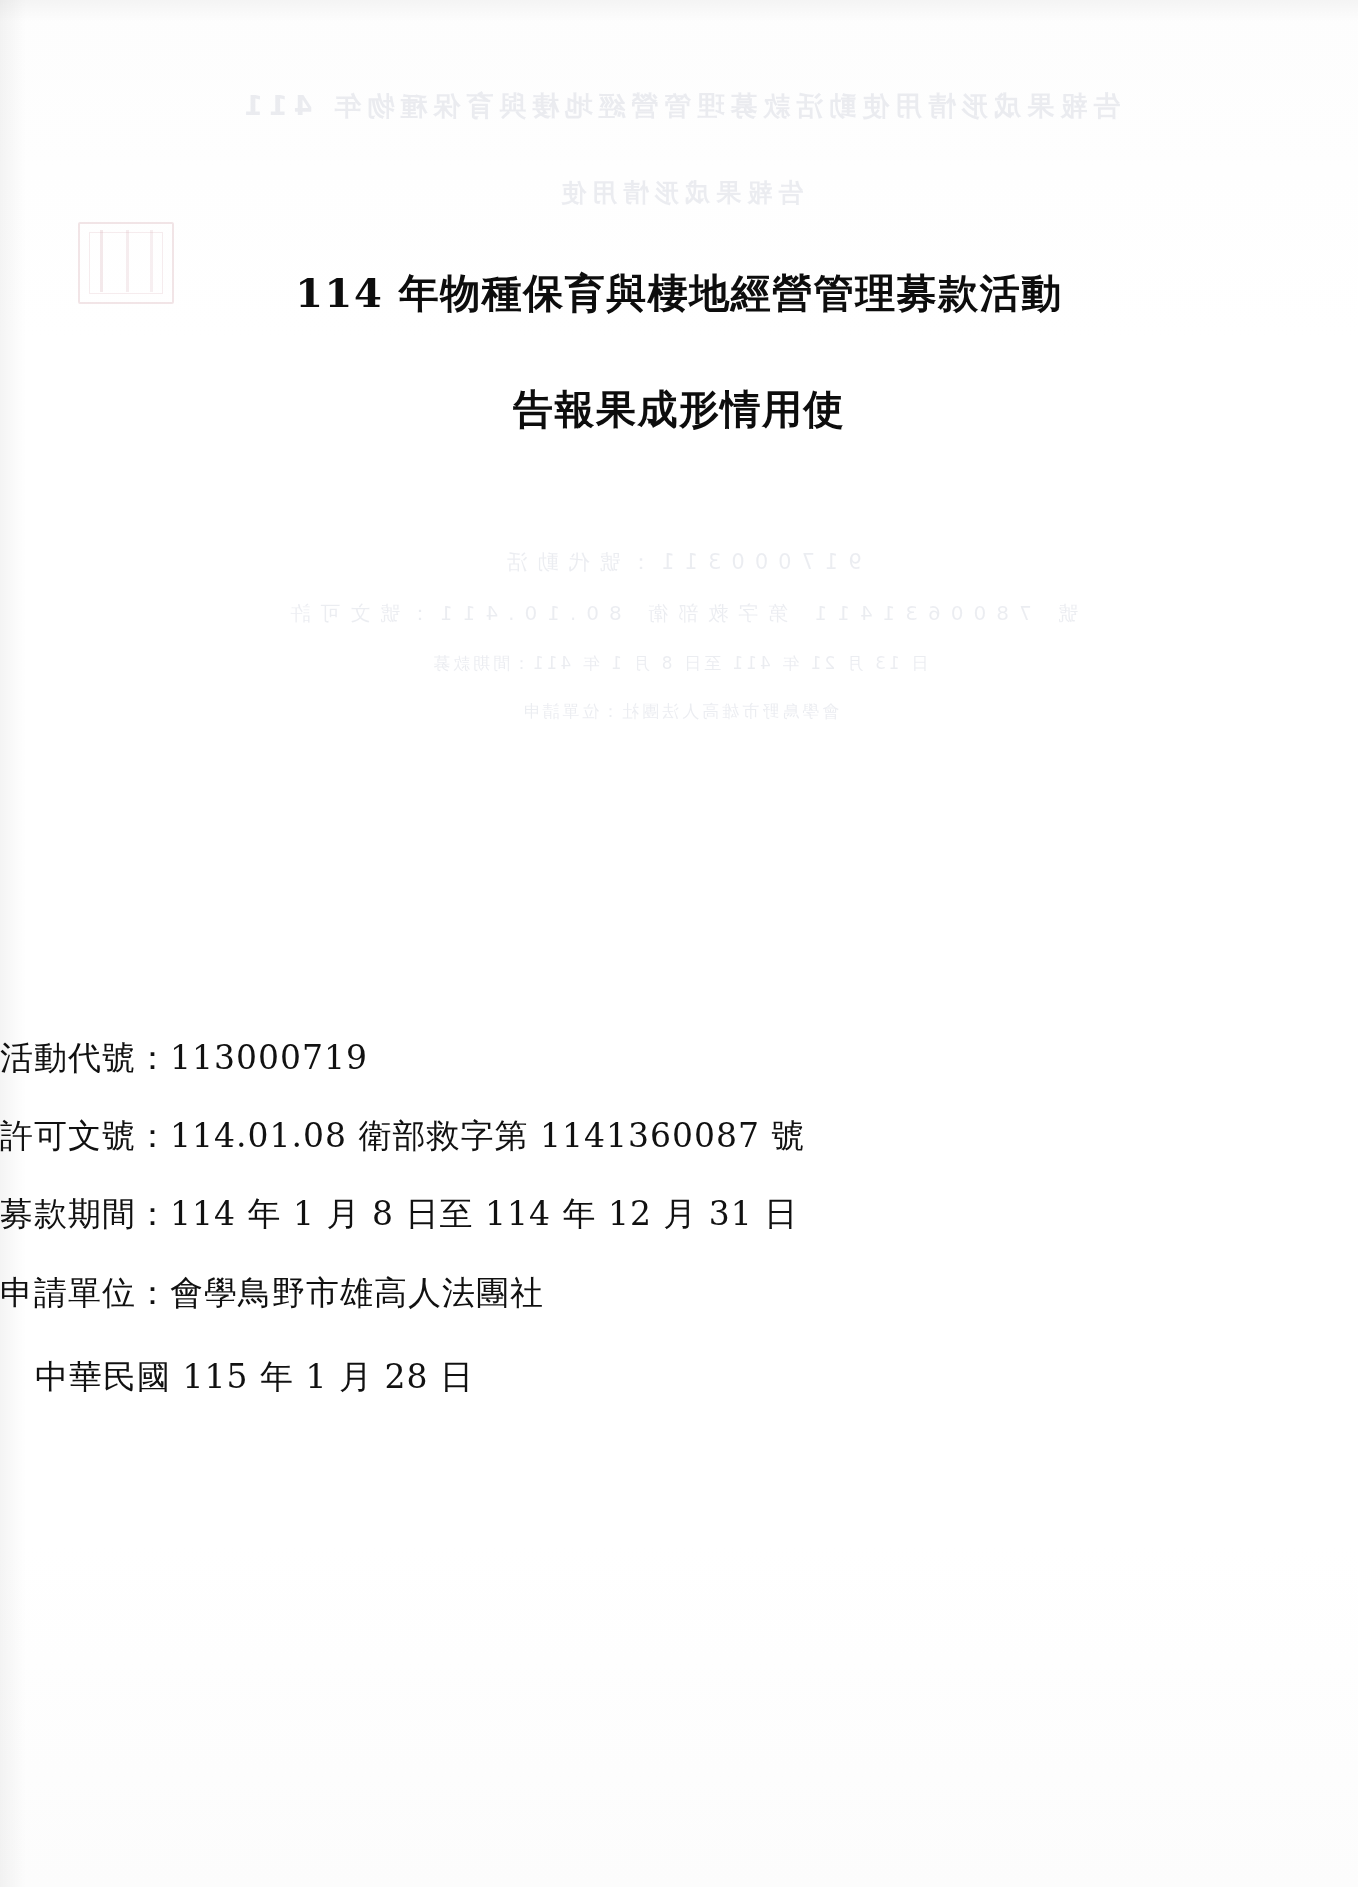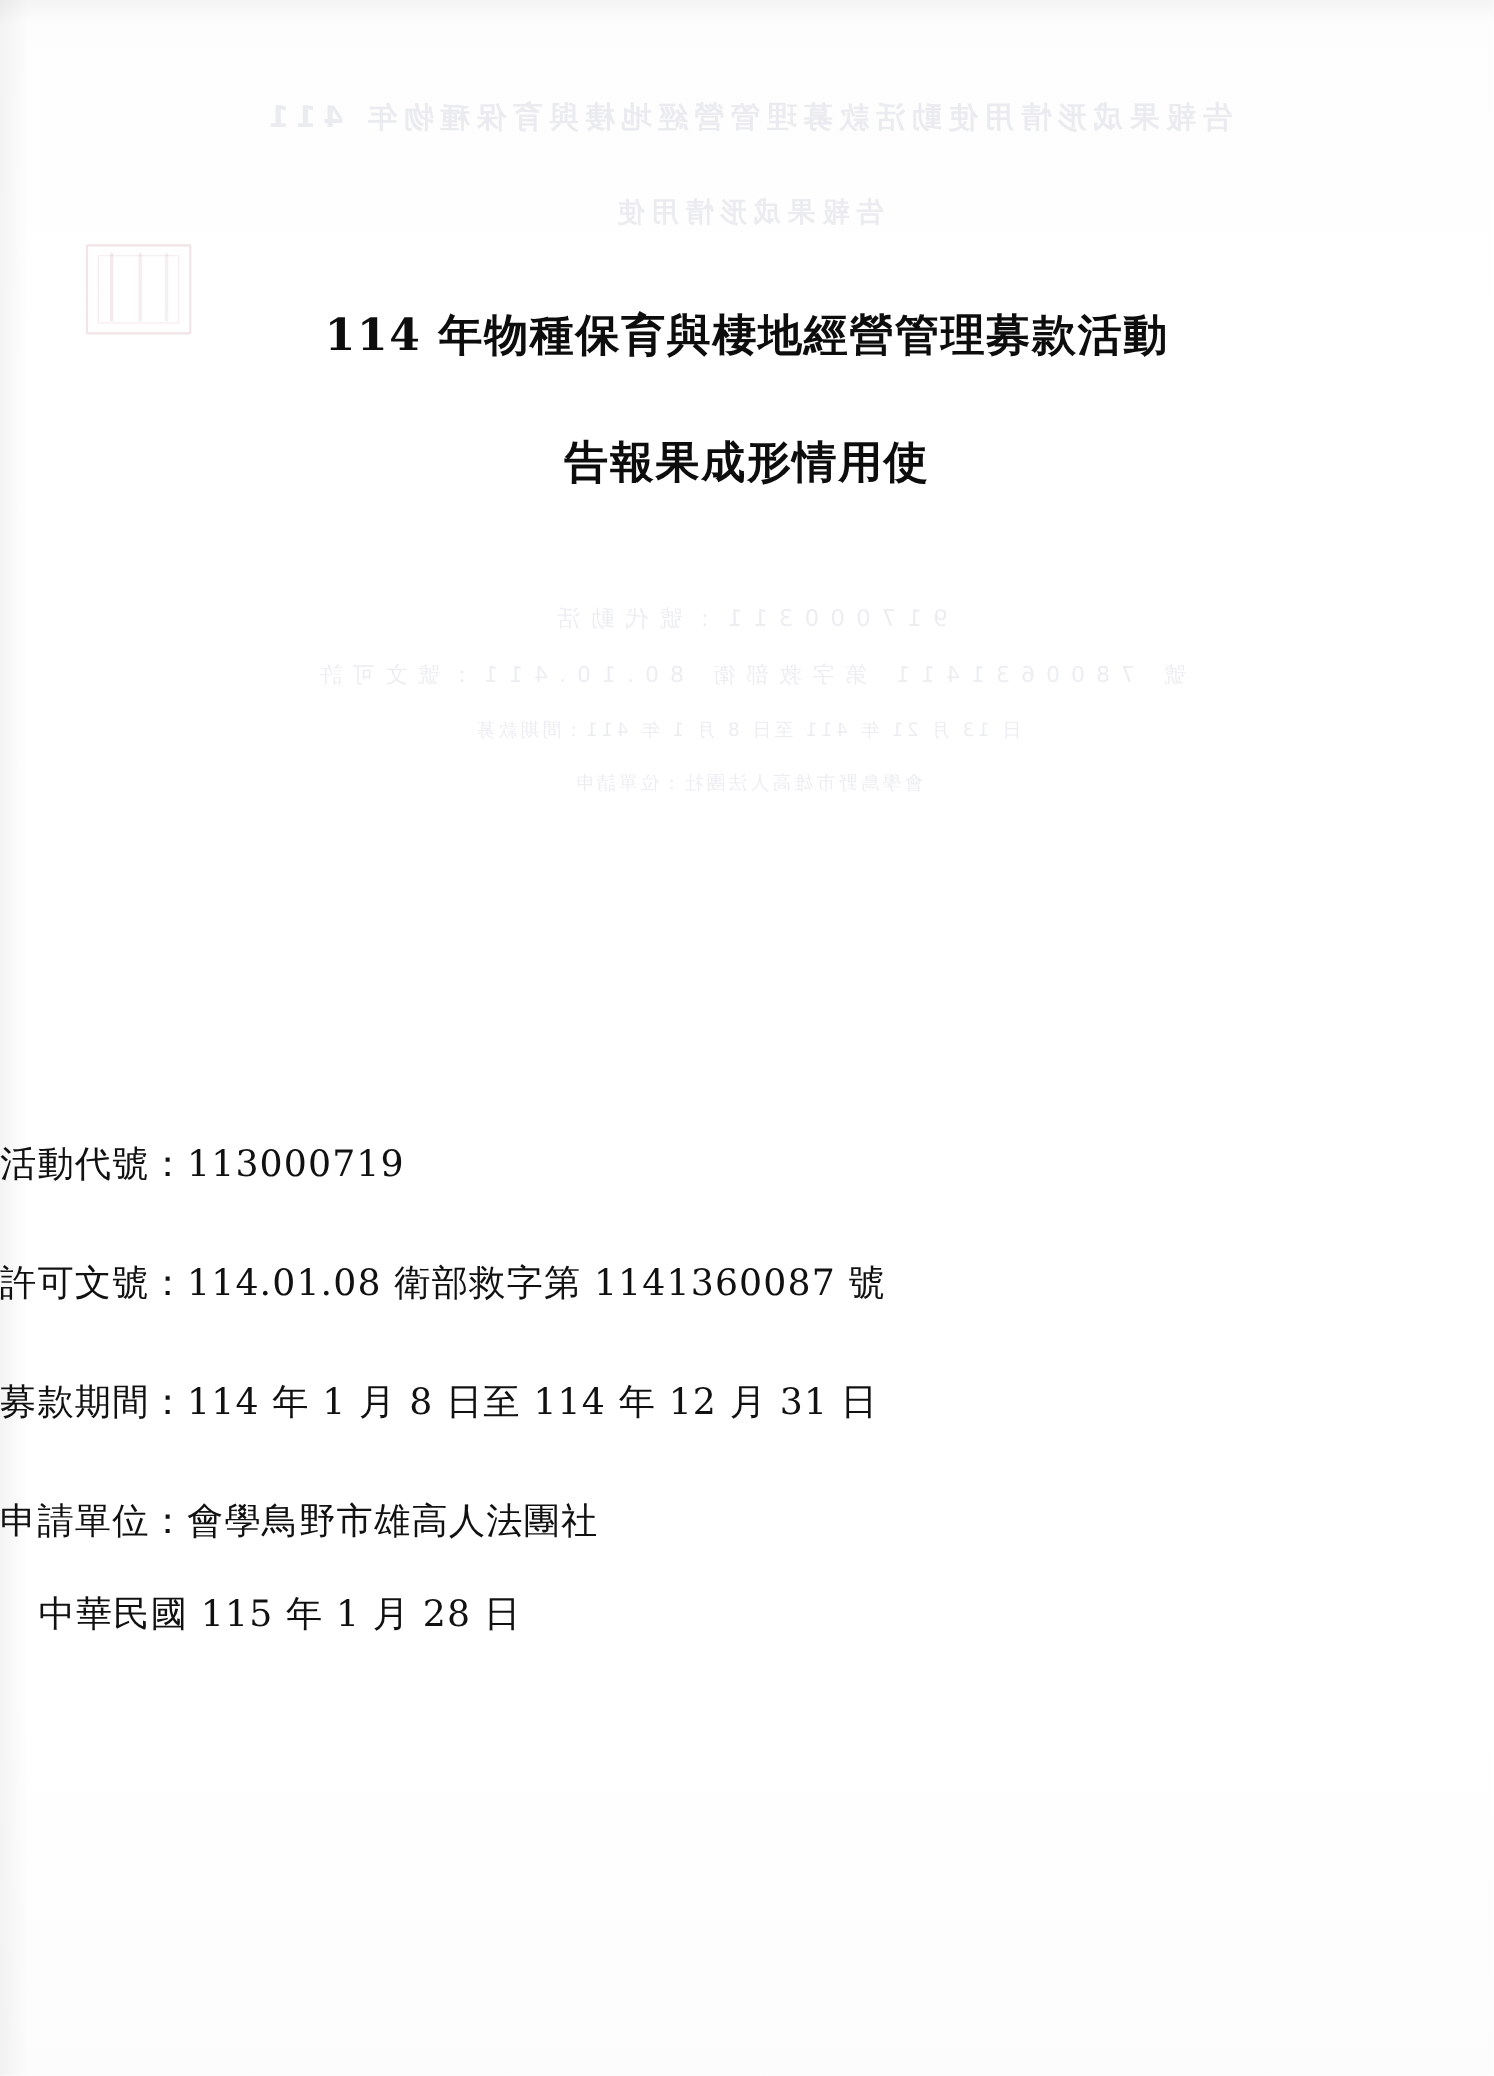--- a/index.html
+++ b/index.html
@@ -91,21 +91,21 @@
     pointer-events: none;
   }
 
   .content {
     position: absolute;
     inset: 0;
   }
 
   .title-block {
     position: absolute;
-    top: 278px;
+    top: 266px;
     left: 0;
     width: 100%;
     text-align: center;
   }
   .title-line {
     font-size: 40px;
     font-weight: 700;
     letter-spacing: 1.5px;
     line-height: 1.35;
     color: #0d0d0d;
@@ -120,21 +120,21 @@
     left: 0;
     width: 100%;
   }
   .meta-line {
     font-size: 33px;
     letter-spacing: 1px;
     line-height: 1.4;
     color: #111111;
   }
   .meta-line + .meta-line {
-    margin-top: 62px;
+    margin-top: 32px;
   }
   .meta-line.tight {
     margin-top: 38px;
     margin-left: 35px;
   }
 </style>
 </head>
 <body>
 
 <div class="page">

